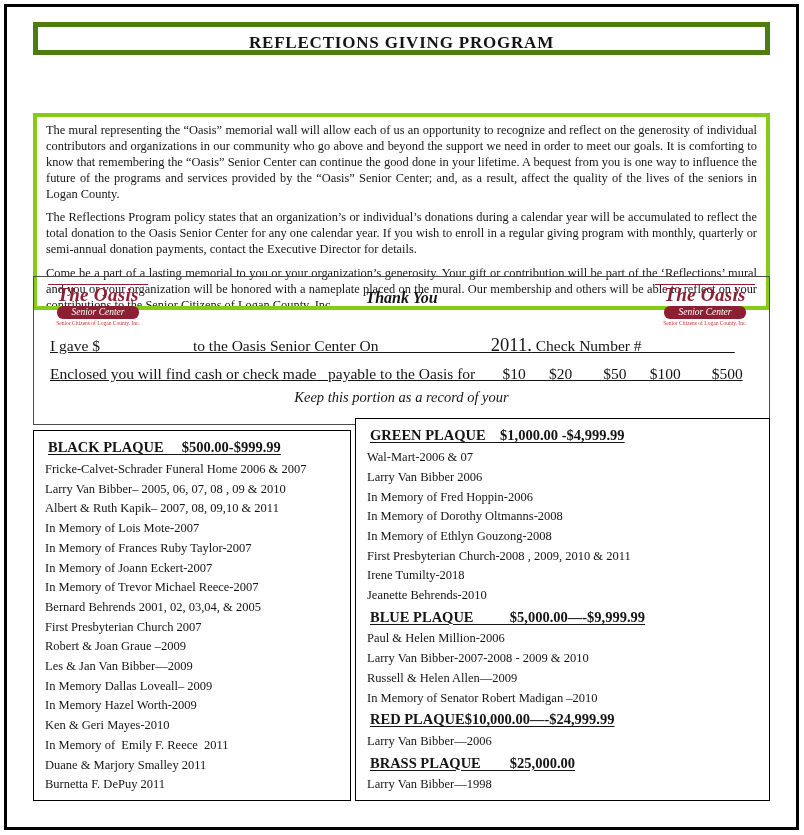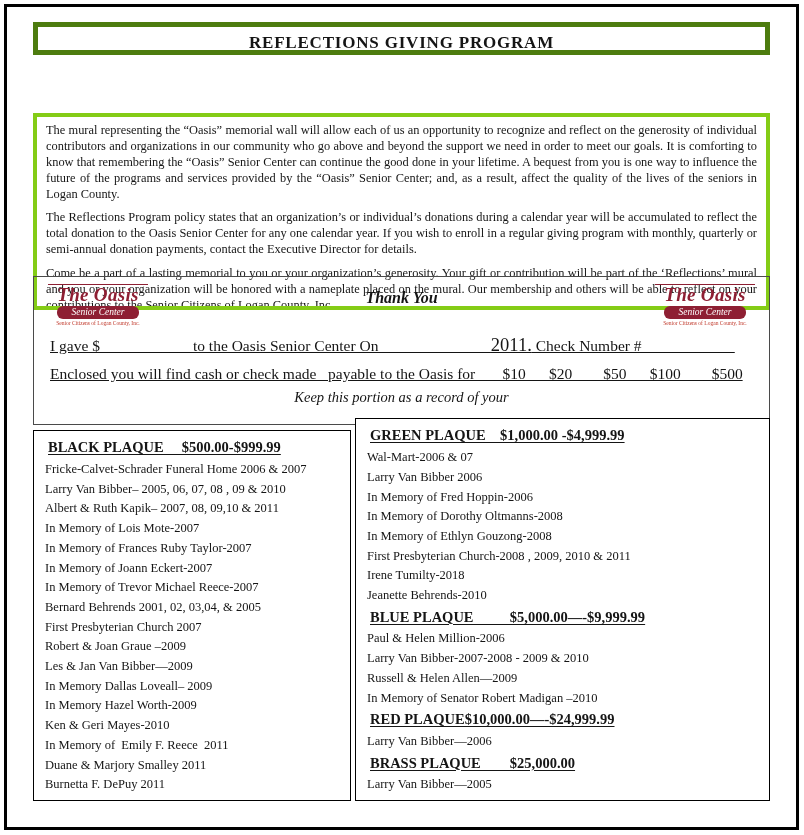--- a/index.html
+++ b/index.html
@@ -147,18 +147,18 @@
           <li class="entry">In Memory of Senator Robert Madigan –2010</li>
         </ul>
 
       <h3 class="plaque-heading">RED PLAQUE$10,000.00—-$24,999.99</h3>
       <ul class="entries">
           <li class="entry">Larry Van Bibber—2006</li>
         </ul>
 
       <h3 class="plaque-heading">BRASS PLAQUE        $25,000.00</h3>
       <ul class="entries">
-          <li class="entry">Larry Van Bibber—2005</li>
+          <li class="entry">Larry Van Bibber—1998</li>
         </ul>
     </div>
 
   </section>
 </div>
 
 </body></html>

